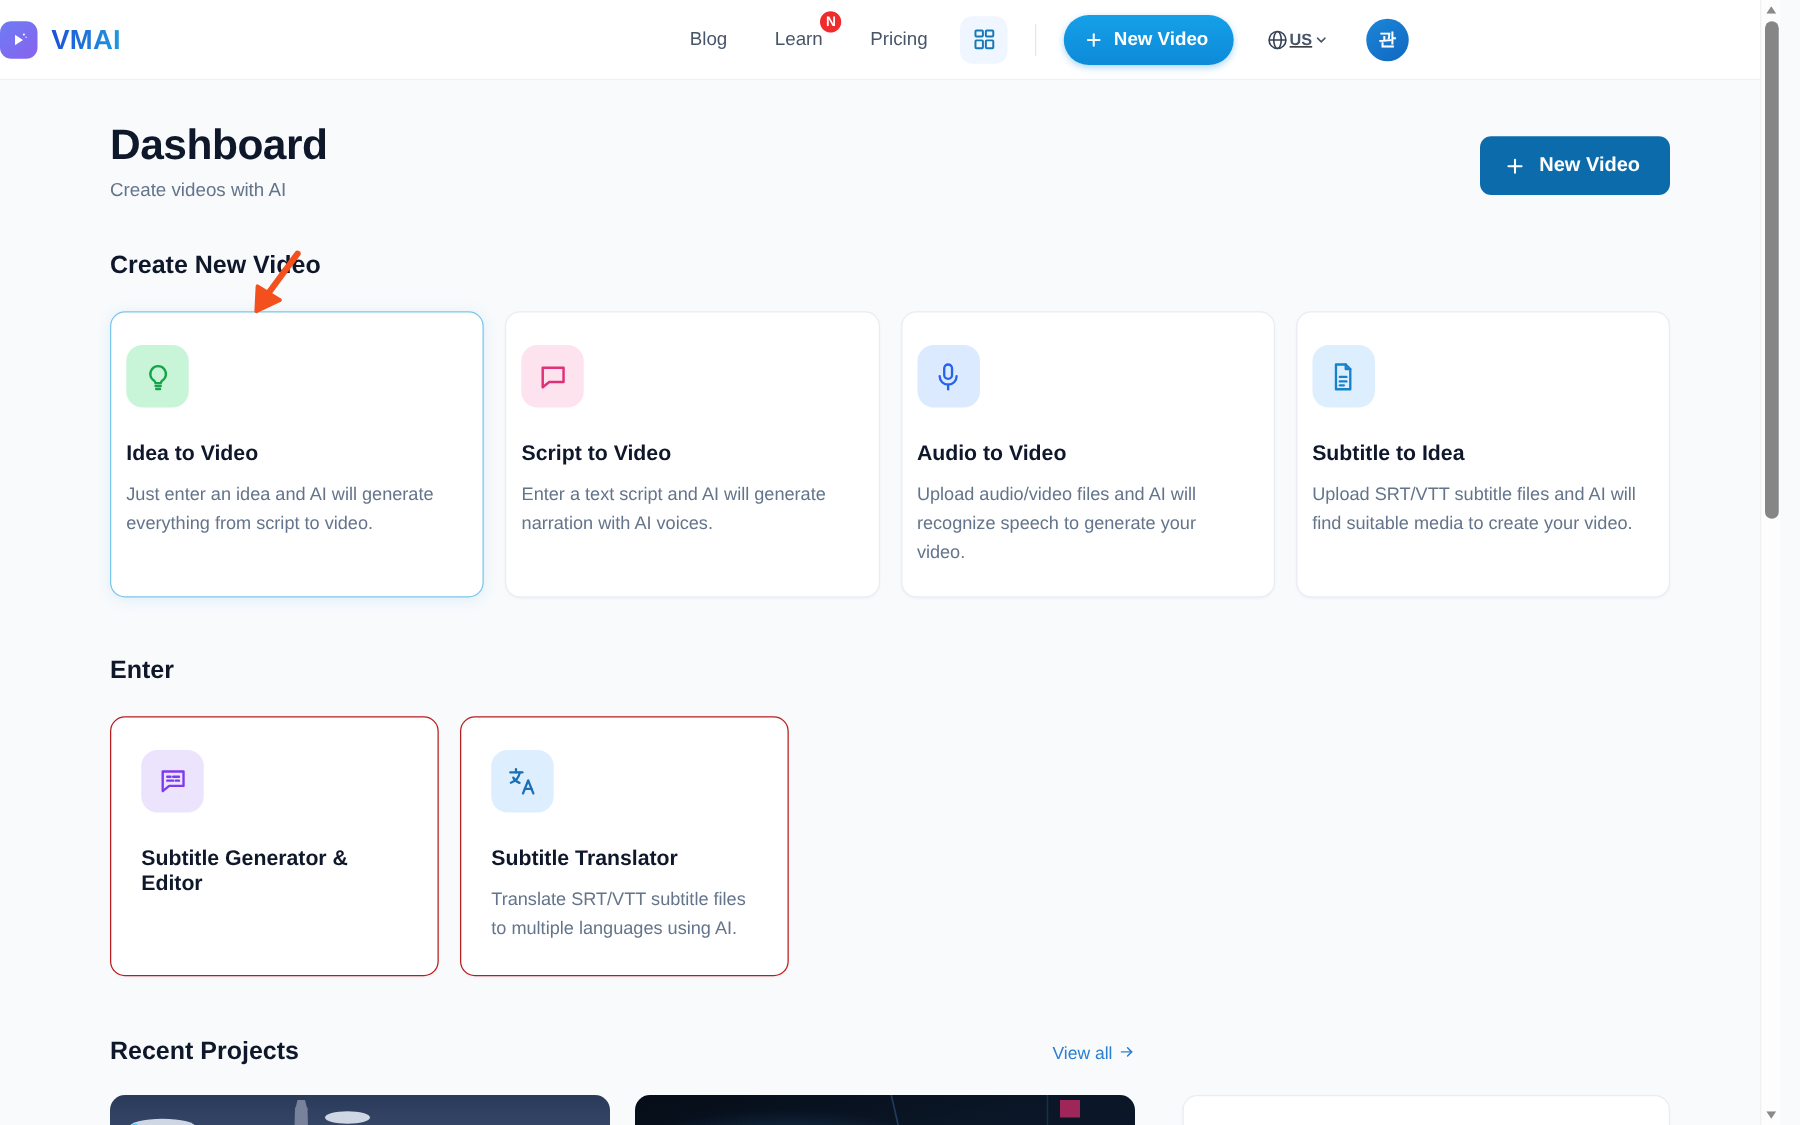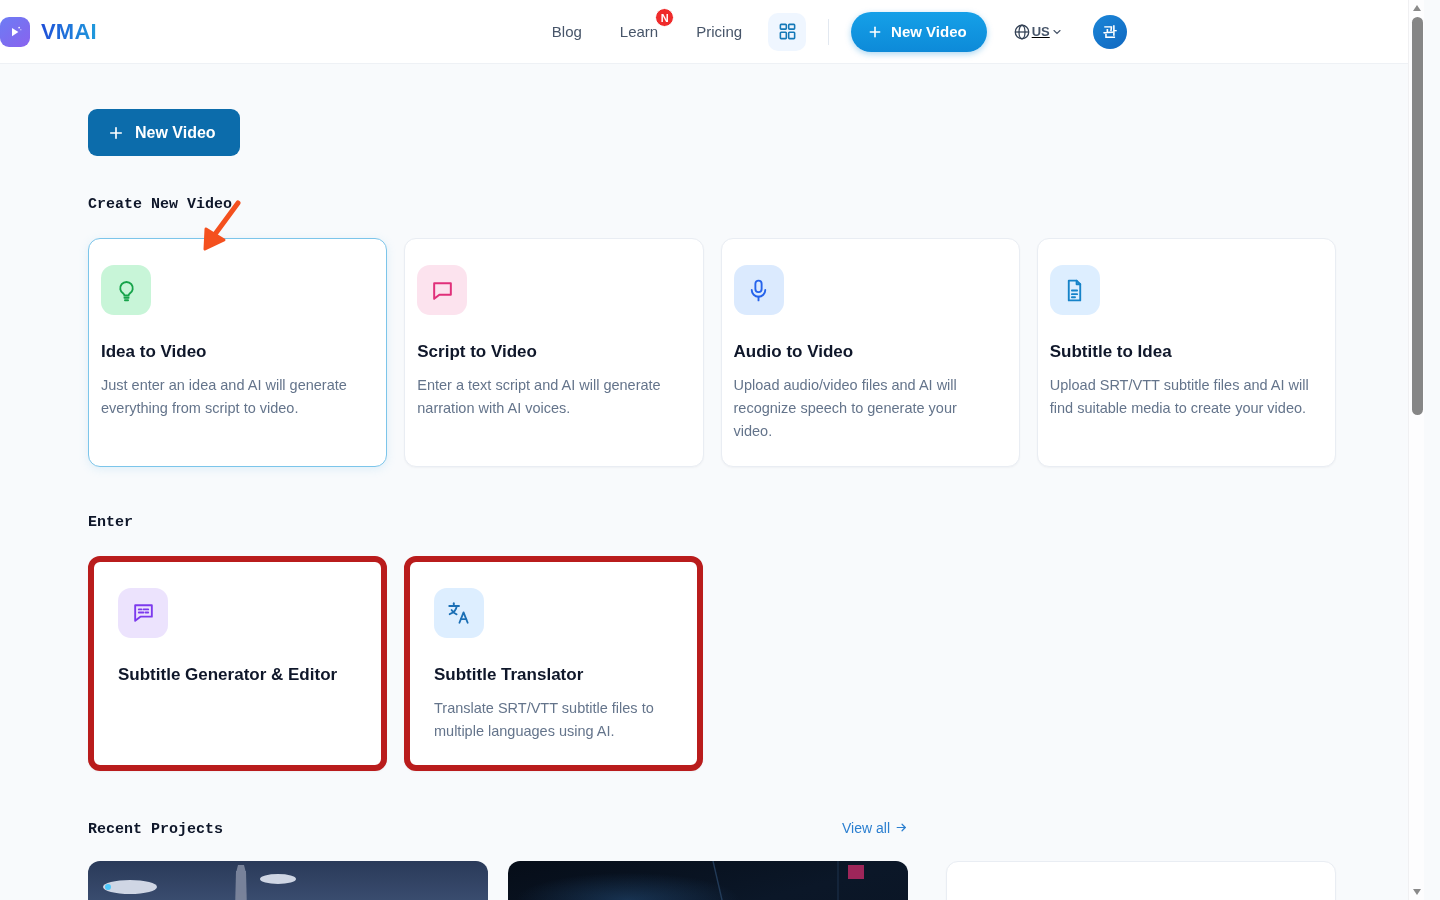--- a/index.html
+++ b/index.html
@@ -64,39 +64,39 @@
   .body-wrap { padding: 0 88px; position: relative; }
   .title-row { display: flex; justify-content: space-between; align-items: flex-start; padding-top: 33px; }
   .page-title { font-size: 34px; font-weight: 700; color: #0f172a; letter-spacing: -.4px; }
   .page-sub { font-size: 15px; color: #64748b; margin-top: 8px; }
   .new-video-main {
     height: 47px; padding: 0 24px 0 19px; border-radius: 9px;
     background: #0c6cab; color: #fff; font-size: 16px; font-weight: 700;
     display: flex; align-items: center; gap: 10px; border: none; cursor: pointer;
     margin-top: 12px;
   }
-  .section-title { font-size: 15px; font-weight: 700; color: #0f172a; font-family: Liberation Mono, monospace; }
+  .section-title { font-size: 20px; font-weight: 700; color: #0f172a; }
   #sec-create { margin-top: 40px; }
   .card-row { display: flex; gap: 17px; margin-top: 25px; }
   .card {
     flex: 1; background: #fff; border: 1px solid #e9edf3; border-radius: 12px;
     padding: 26px 24px 22px 12px; min-height: 208px; cursor: pointer;
     box-shadow: 0 1px 2px rgba(16,24,40,.04);
   }
   .card.selected { border: 1.5px solid #7cc5ea; box-shadow: 0 2px 10px rgba(124,197,234,.2); }
   .card-icon {
     width: 50px; height: 50px; border-radius: 13px;
     display: flex; align-items: center; justify-content: center; margin-bottom: 27px;
   }
   .card-title { font-size: 17px; font-weight: 700; color: #0f172a; margin-bottom: 12px; }
   .card-desc { font-size: 14.5px; color: #64748b; line-height: 1.6; }
   #sec-tools { margin-top: 47px; }
   .tools-row { display: flex; gap: 17px; margin-top: 25px; }
   .tool-card {
-    width: 299px; background: #fff; border: 6px solid #b91c1c; border-radius: 12px;
+    width: 263px; background: #fff; border: 1px solid #b91c1c; border-radius: 12px;
     padding: 26px 24px 22px 24px; min-height: 208px; cursor: pointer;
     box-shadow: 0 1px 2px rgba(16,24,40,.04);
   }
   #sec-recent { margin-top: 49px; }
   .recent-head { display: flex; align-items: baseline; width: 820px; justify-content: space-between; }
   .view-all { font-size: 14px; color: #2b7fd0; display: flex; align-items: center; gap: 5px; cursor: pointer; }
 
   .bottom-area { display: flex; gap: 38px; margin-top: 23px; }
   .projects { display: flex; gap: 20px; }
   .project-card {
@@ -196,20 +196,24 @@
         <polyline points="6 9 12 15 18 9"></polyline>
       </svg>
     </div>
 
     <div class="avatar">관</div>
   </div>
 
   <div class="body-wrap">
 
     <div class="title-row">
+      <div>
+        <div class="page-title">Dashboard</div>
+        <div class="page-sub">Create videos with AI</div>
+      </div>
       <button class="new-video-main">
         <svg width="18" height="18" viewBox="0 0 24 24" stroke="#fff" stroke-width="2.2" stroke-linecap="round">
           <line x1="12" y1="5" x2="12" y2="19"></line>
               <line x1="5" y1="12" x2="19" y2="12"></line>
         </svg>
         <span>New Video</span>
       </button>
     </div>
 
     <div id="sec-create">

